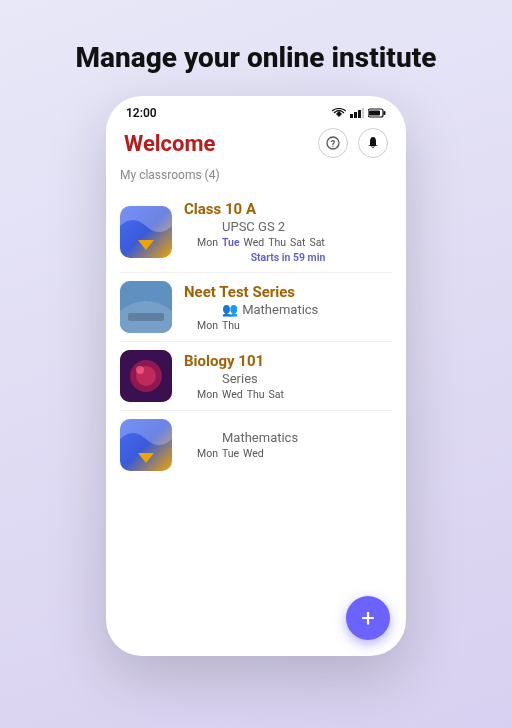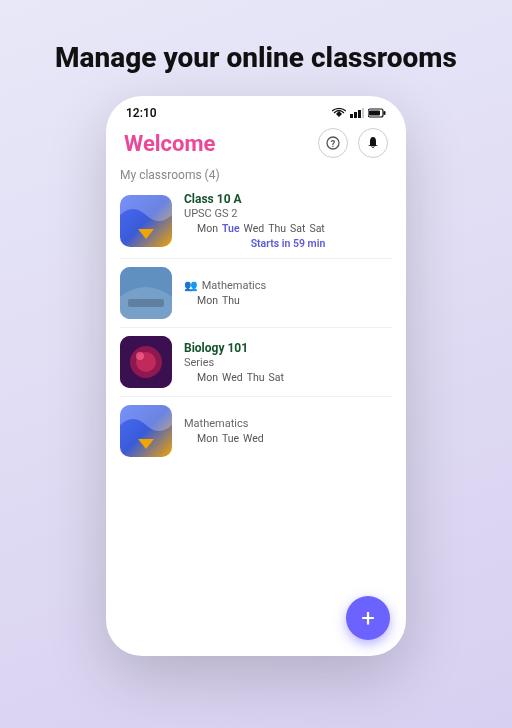--- a/index.html
+++ b/index.html
@@ -56,21 +56,21 @@
     .app-header {
       display: flex;
       align-items: center;
       justify-content: space-between;
       padding: 4px 18px 10px;
     }
 
     .app-title {
       font-size: 22px;
       font-weight: 700;
-      color: #ec4899;
+      color: #b91c1c;
     }
 
     .header-icons {
       display: flex;
       gap: 10px;
       align-items: center;
     }
 
     .header-icon-btn {
       width: 30px;
@@ -86,21 +86,21 @@
 
     .content {
       flex: 1;
       overflow-y: auto;
       padding: 0 14px;
     }
 
     .section-label {
       font-size: 12px;
       color: #888;
-      margin-bottom: 2px;
+      margin-bottom: 10px;
       font-weight: 400;
     }
 
     .classroom-card {
       display: flex;
       align-items: center;
       gap: 12px;
       padding: 8px 0;
       border-bottom: 1px solid #f0f0f0;
       cursor: pointer;
@@ -133,33 +133,34 @@
 
     .thumb-math {
       background: linear-gradient(135deg, #4a6cf7 0%, #3a5bd9 50%, #f0a500 100%);
     }
 
     .card-info {
       flex: 1;
     }
 
     .card-name {
-      font-size: 12px;
+      font-size: 15px;
       font-weight: 700;
-      color: #14532d;
+      color: #a16207;
       margin-bottom: 1px;
     }
 
     .card-sub {
-      font-size: 11px;
+      font-size: 13px;
       color: #666;
       margin-bottom: 2px;
       display: flex;
       align-items: center;
       gap: 4px;
+      margin-left: 38px;
     }
 
     .card-days {
       display: flex;
       gap: 4px;
       margin-top: 1px;
       padding-left: 13px;
     }
 
     .day-label {
@@ -194,26 +195,26 @@
       box-shadow: 0 4px 12px rgba(108,99,255,0.5);
       cursor: pointer;
       color: #fff;
       font-size: 24px;
       line-height: 1;
     }
   </style>
 </head>
 <body>
 
-<h1 class="page-heading">Manage your online classrooms</h1>
+<h1 class="page-heading">Manage your online institute</h1>
 
 <div class="phone-frame">
 
   <div class="status-bar">
-    <span>12:10</span>
+    <span>12:00</span>
     <div class="status-icons">
       <svg width="14" height="10" viewBox="0 0 14 10">
         <polygon points="7,9 4,6 7,3 10,6" fill="#111"></polygon>
         <path d="M2,5 Q7,0 12,5" stroke="#111" stroke-width="1.2" fill="none"></path>
         <path d="M0,3 Q7,-2 14,3" stroke="#111" stroke-width="1.2" fill="none"></path>
       </svg>
       <svg width="14" height="10" viewBox="0 0 14 10">
         <rect x="0" y="6" width="3" height="4" fill="#111"></rect>
         <rect x="4" y="4" width="3" height="6" fill="#111"></rect>
         <rect x="8" y="2" width="3" height="8" fill="#111"></rect>
@@ -272,20 +273,21 @@
 
     <div class="classroom-card">
       <div class="card-thumbnail thumb-neet">
         <svg width="52" height="52" viewBox="0 0 52 52">
           <rect width="52" height="52" fill="#6090c0"></rect>
           <path d="M0,30 Q26,10 52,30 L52,52 L0,52 Z" fill="rgba(255,255,255,0.15)"></path>
           <rect x="8" y="32" width="36" height="8" rx="2" fill="rgba(0,0,0,0.2)"></rect>
         </svg>
       </div>
       <div class="card-info">
+        <div class="card-name">Neet Test Series</div>
         <div class="card-sub">
           <span>👥</span>
           <span>Mathematics</span>
         </div>
         <div class="card-days">
           <span class="day-label">Mon</span>
           <span class="day-label">Thu</span>
         </div>
       </div>
     </div>

